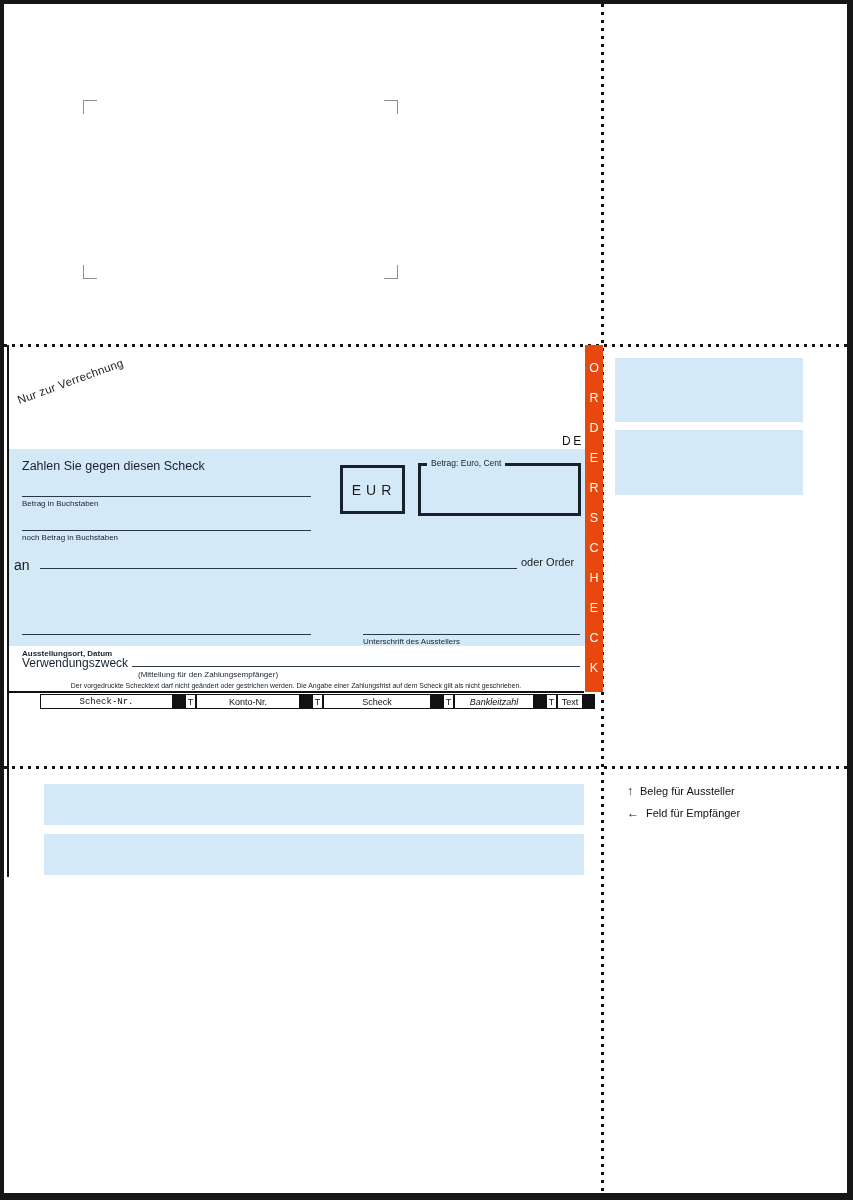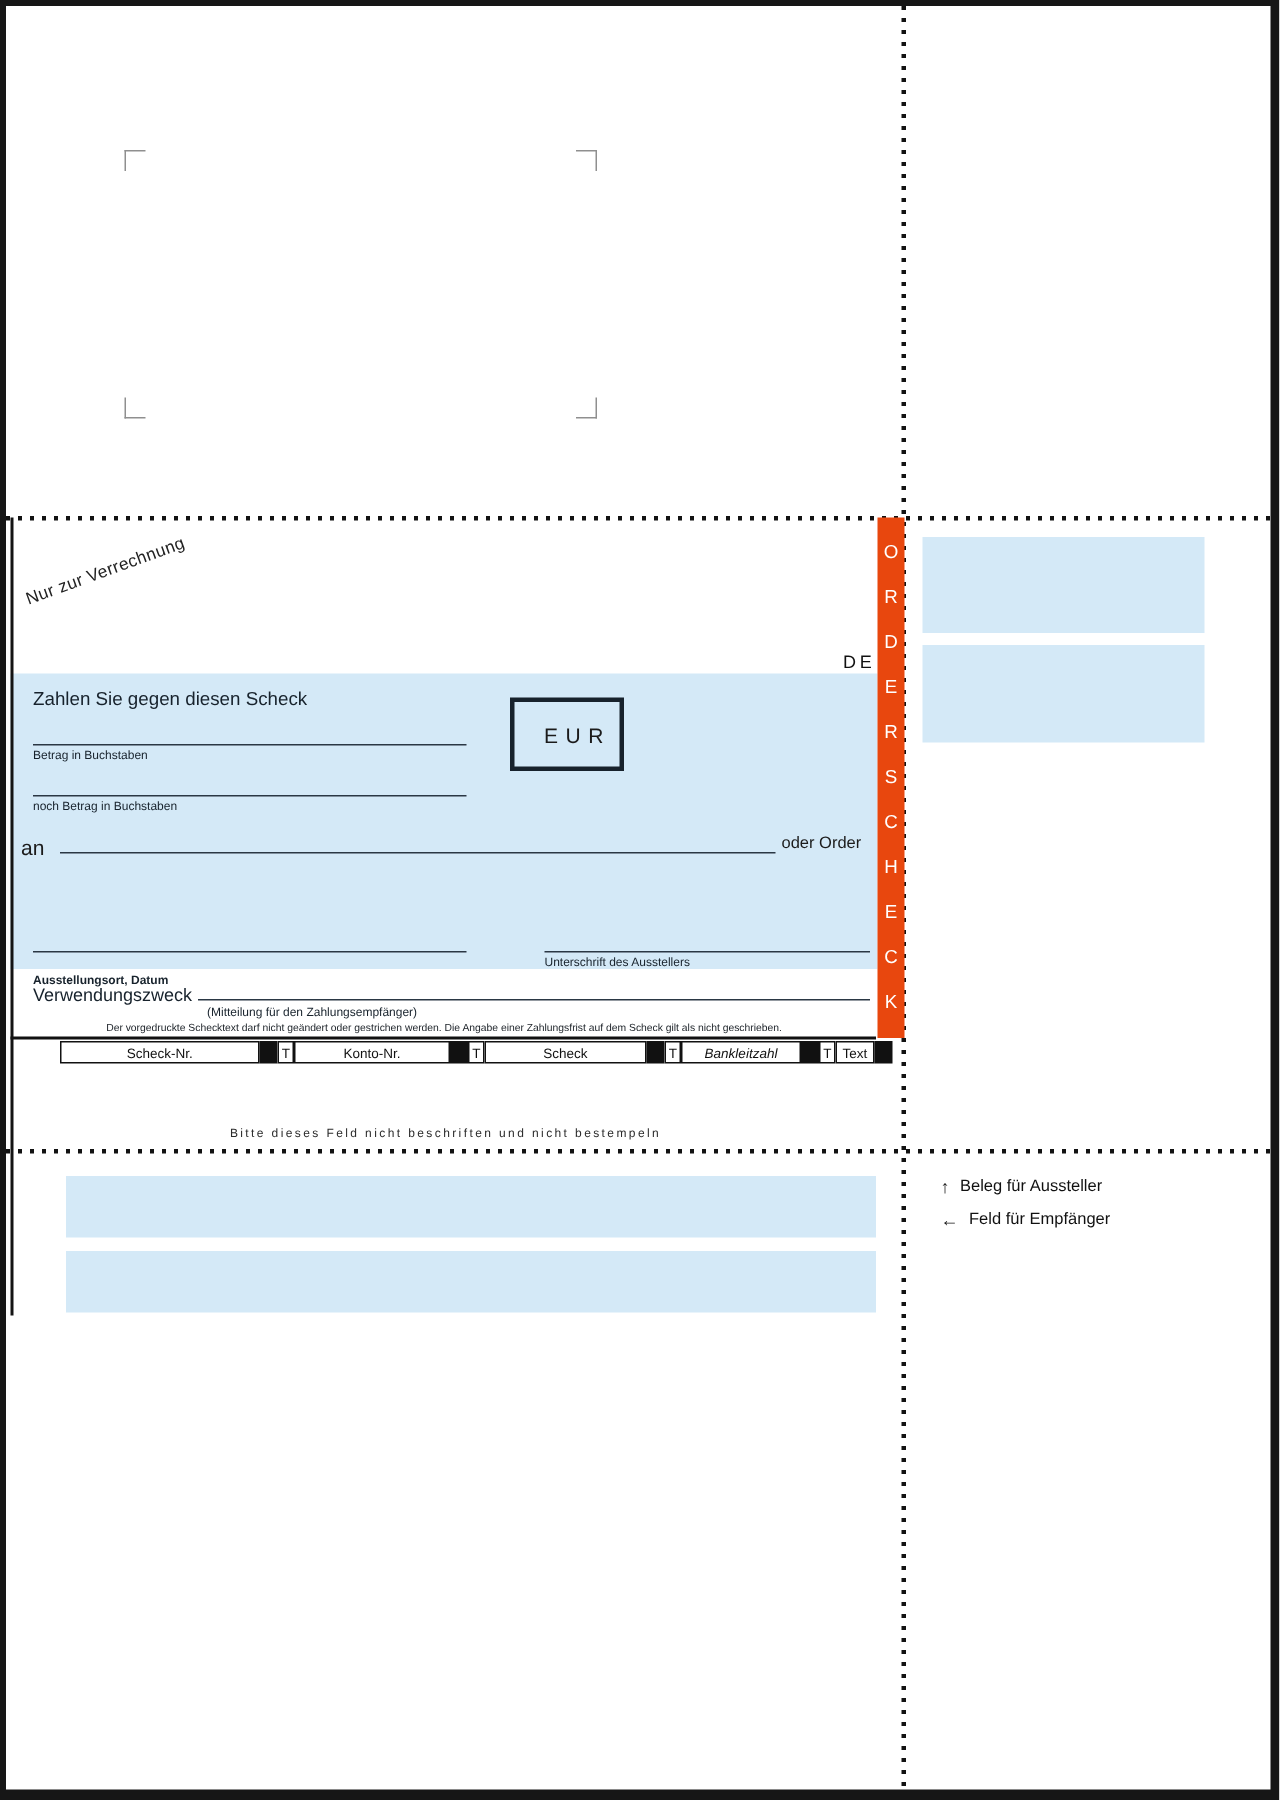--- a/index.html
+++ b/index.html
@@ -21,21 +21,21 @@
             transform:rotate(-20deg);transform-origin:0 100%;white-space:nowrap;letter-spacing:.3px;}
   .blue{background:#d4e9f7;}
   .check-body{position:absolute;left:7px;top:449px;width:578px;height:197px;}
   .red-strip{position:absolute;left:585px;top:345px;width:18px;height:347px;background:#e8470e;z-index:5;}
   .strip-letters{display:flex;flex-direction:column;justify-content:space-between;align-items:center;
                  position:absolute;left:0;top:17px;width:100%;height:313px;
                  color:#ffffff;font-size:12.5px;line-height:1;}
   .de-code{position:absolute;left:562px;top:434px;font-size:12px;letter-spacing:2.5px;color:#111;}
   .pay-line{position:absolute;left:15px;top:10px;font-size:12.5px;color:#17222c;}
   .eur-box{position:absolute;left:333px;top:16px;width:56px;height:43px;border:3px solid #17222c;
-           display:flex;align-items:center;justify-content:center;font-size:14px;letter-spacing:5px;padding-left:14px;}
+           display:flex;align-items:center;justify-content:center;font-size:14px;letter-spacing:5px;padding-left:3px;}
   .amount-box{position:absolute;left:411px;top:14px;width:157px;height:47px;border:3px solid #17222c;}
   .amount-box .lbl{position:absolute;left:6px;top:-8px;background:#d4e9f7;padding:0 4px;
                    font-size:8.5px;white-space:nowrap;color:#17222c;}
   .fline{position:absolute;border-top:1px solid #2a3744;}
   .flabel{position:absolute;font-size:8px;color:#17222c;}
   .an-word{position:absolute;left:7px;top:108px;font-size:14px;}
   .oder-order{position:absolute;left:514px;top:107px;font-size:11px;}
   .vzweck{position:absolute;left:15px;top:207px;font-size:12px;color:#17222c;}
   .legal{position:absolute;left:0;top:233px;width:100%;text-align:center;font-size:6.9px;color:#20262c;}
   .black-rule{position:absolute;left:7px;top:691px;width:577px;height:2px;background:#111;z-index:6;}
@@ -88,20 +88,23 @@
         <span>C</span>
         <span>K</span>
       </div>
   </div>
 
   <div class="check-body blue">
     <div class="pay-line">Zahlen Sie gegen diesen Scheck</div>
 
     <div class="eur-box">EUR</div>
 
+    <div class="amount-box">
+      <span class="lbl">Betrag: Euro, Cent</span>
+    </div>
 
     <div class="fline" style="left:15px;top:47px;width:289px;"></div>
     <div class="flabel" style="left:15px;top:50px;">Betrag in Buchstaben</div>
 
     <div class="fline" style="left:15px;top:81px;width:289px;"></div>
     <div class="flabel" style="left:15px;top:84px;">noch Betrag in Buchstaben</div>
 
     <span class="an-word">an</span>
     <div class="fline" style="left:33px;top:119px;width:477px;"></div>
     <span class="oder-order">oder Order</span>
@@ -115,37 +118,36 @@
     <span class="vzweck">Verwendungszweck</span>
     <div class="fline" style="left:125px;top:217px;width:448px;"></div>
     <div class="flabel" style="left:131px;top:221px;">(Mitteilung für den Zahlungsempfänger)</div>
 
     <div class="legal">Der vorgedruckte Schecktext darf nicht geändert oder gestrichen werden. Die Angabe einer Zahlungsfrist auf dem Scheck gilt als nicht geschrieben.</div>
   </div>
 
   <div class="black-rule"></div>
 
   <div class="code-row">
-    <div class="cbox" style="width:133px;">Scheck-Nr.</div>
+    <div class="cbox" style="width:133px;font-family:Liberation Mono, monospace;">Scheck-Nr.</div>
     <div class="csq" style="width:12px;"></div>
     <div class="cbox" style="width:11px;">T</div>
     <div class="cbox" style="width:104px;">Konto-Nr.</div>
     <div class="csq" style="width:12px;"></div>
     <div class="cbox" style="width:11px;">T</div>
     <div class="cbox" style="width:108px;">Scheck</div>
     <div class="csq" style="width:12px;"></div>
     <div class="cbox" style="width:11px;">T</div>
     <div class="cbox" style="width:80px;font-style:italic;">Bankleitzahl</div>
     <div class="csq" style="width:12px;"></div>
     <div class="cbox" style="width:11px;">T</div>
     <div class="cbox" style="width:26px;">Text</div>
     <div class="csq" style="width:12px;"></div>
   </div>
 
-  <div class="stamp-note">Bitte dieses Feld nicht beschriften und nicht bestempeln</div>
 
   <div class="panel-rect blue" style="left:615px;top:358px;width:188px;height:64px;"></div>
   <div class="panel-rect blue" style="left:615px;top:430px;width:188px;height:65px;"></div>
 
   <div class="panel-rect blue" style="left:44px;top:784px;width:540px;height:41px;"></div>
   <div class="panel-rect blue" style="left:44px;top:834px;width:540px;height:41px;"></div>
 
   <div class="beleg" style="left:627px;top:784px;">
     <span class="arr">↑</span>
     <span>Beleg für Aussteller</span>

